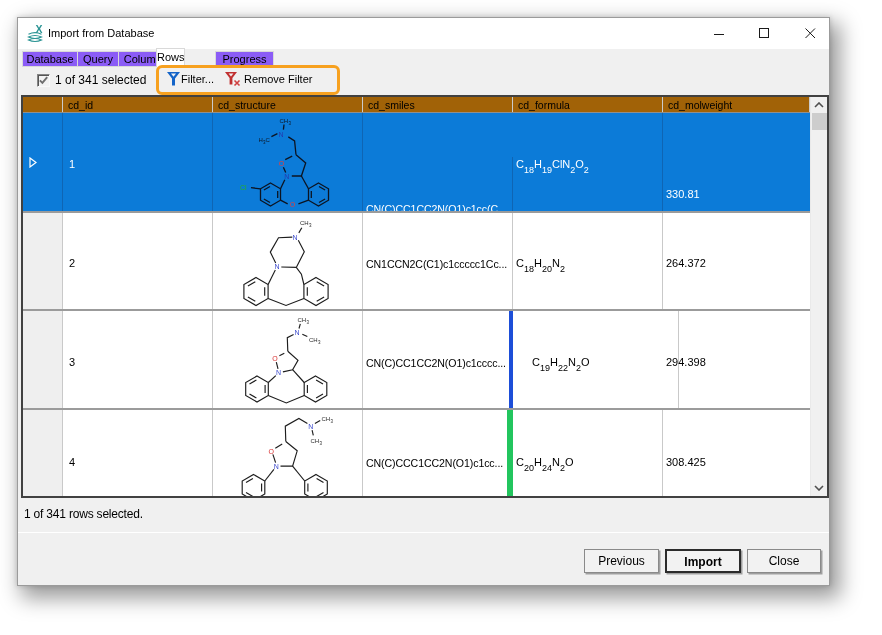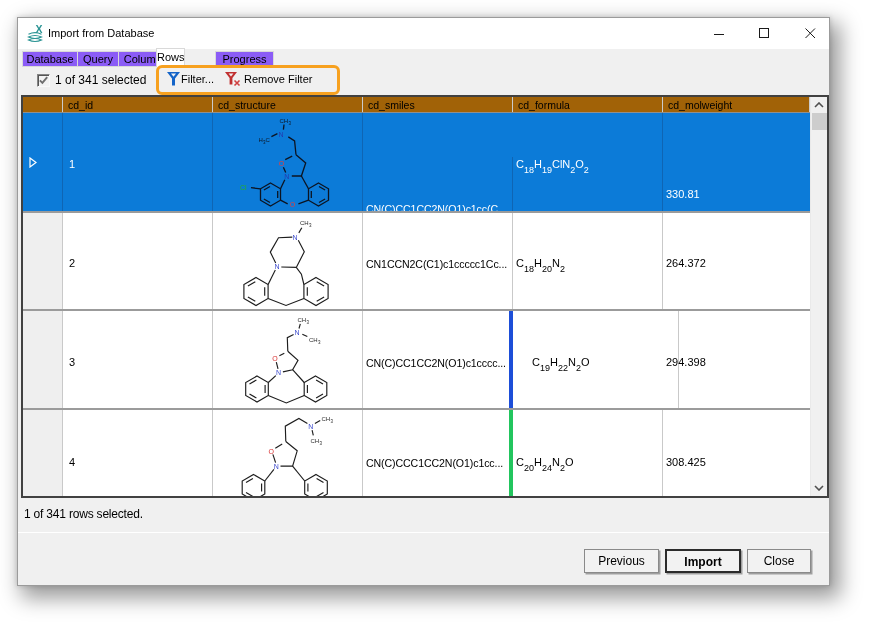--- a/index.html
+++ b/index.html
@@ -267,21 +267,21 @@
           <text x="60.7" y="59.0" font-size="7" fill="#3b49cc">N</text>
           <text x="95.2" y="19.1" font-size="7" fill="#3b49cc">N</text>
           <g fill="#2a2a2a" font-size="6">
             <text x="108.5" y="10.5">CH</text>
                 <text x="117.5" y="12.5" font-size="4.5">3</text>
             <text x="97.5" y="32.5">CH</text>
                 <text x="106.5" y="34.5" font-size="4.5">3</text>
           </g>
         </svg>
         </div>
-        <div class="cell" style="left:340px;top:0;width:150px;height:86px;border-right:4px solid #22c55e;">
+        <div class="cell" style="left:340px;top:0;width:150px;height:86px;border-right:6px solid #22c55e;">
             <span class="abs smi" style="left:3px;top:47px;white-space:nowrap;">CN(C)CCC1CC2N(O1)c1cc...</span>
           </div>
         <div class="cell" style="left:490px;top:0;width:150px;height:86px;border-right:1px solid #c9c9c9;">
             <span class="abs fml" style="left:3px;top:46px;">C<sub>20</sub>H<sub>24</sub>N<sub>2</sub>O</span>
           </div>
         <div class="cell" style="left:640px;top:0;width:147px;height:86px;">
             <span class="abs" style="left:3px;top:46px;">308.425</span>
           </div>
       </div>
     </div>
@@ -295,14 +295,14 @@
           <path d="M1 1 L5 5 L9 1" stroke="#505050" stroke-width="1.6" fill="none"></path>
         </svg>
     </div>
   </div>
 
   <div class="abs" style="left:6px;top:489px;font-size:12px;letter-spacing:-0.2px;">1 of 341 rows selected.</div>
   <div id="statusline"></div>
 
   <div class="btn" style="left:566px;width:75px;">Previous</div>
   <div class="btn def" style="left:647px;width:76px;">Import</div>
-  <div class="btn" style="left:729px;width:64px;">Close</div>
+  <div class="btn" style="left:729px;width:74px;">Close</div>
 </div>
 
 </body></html>

